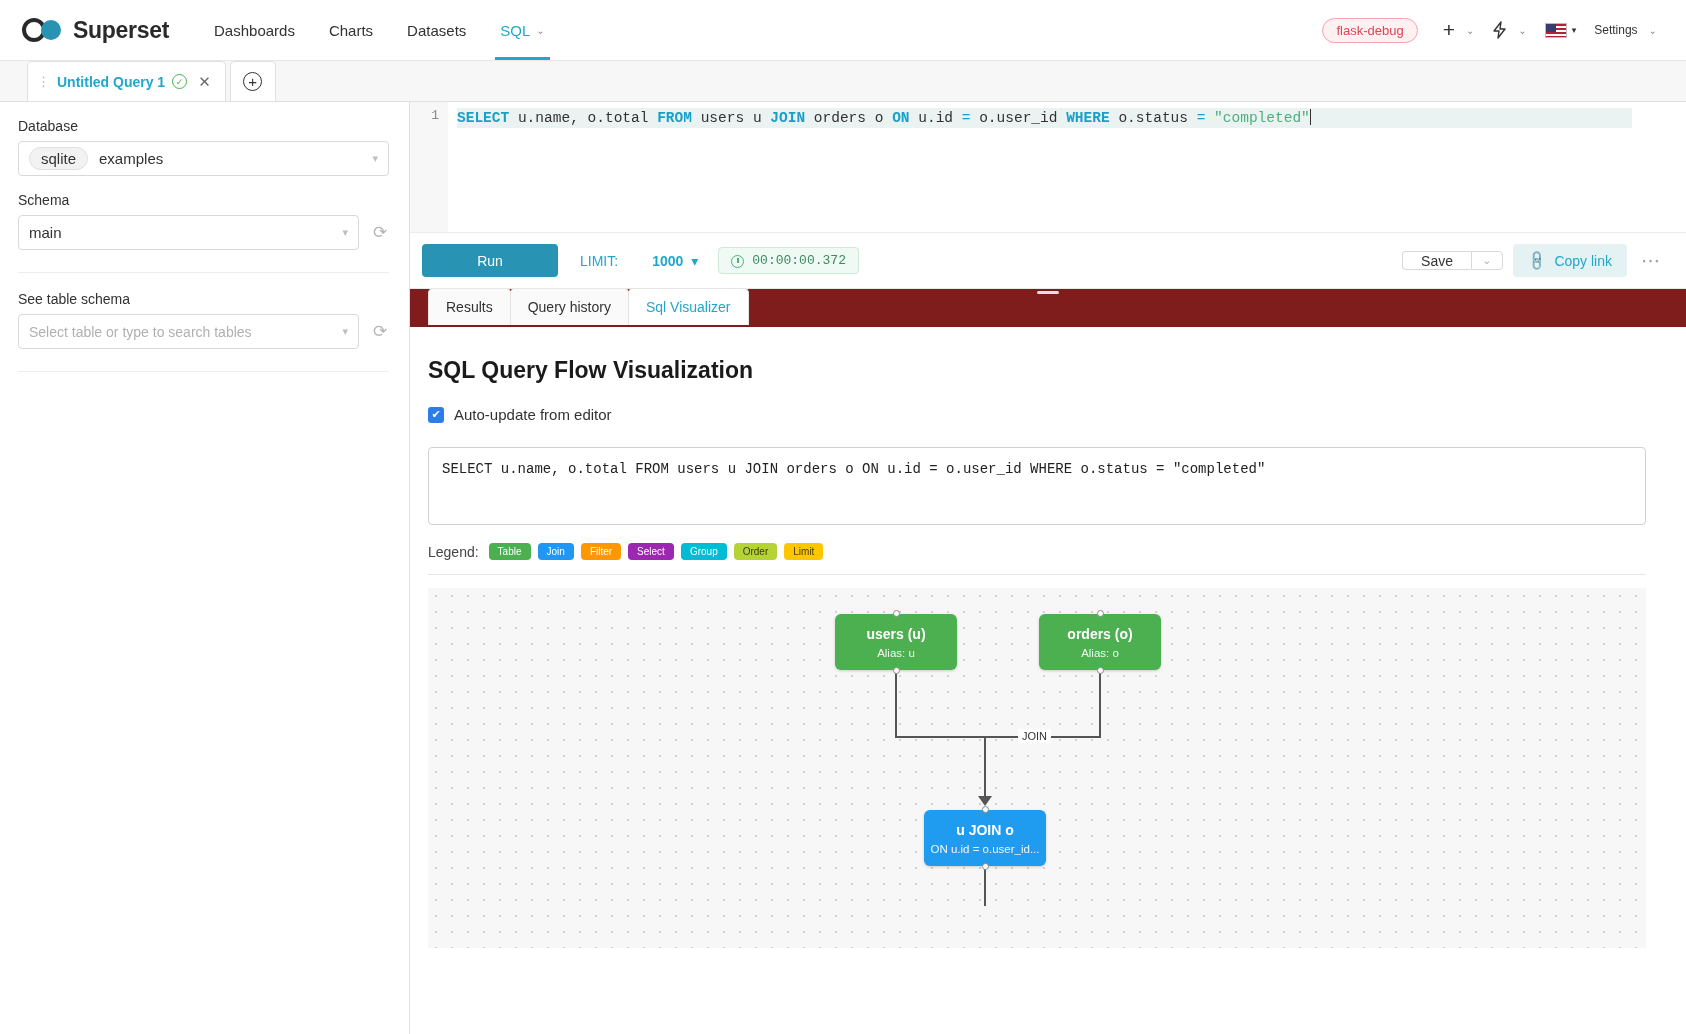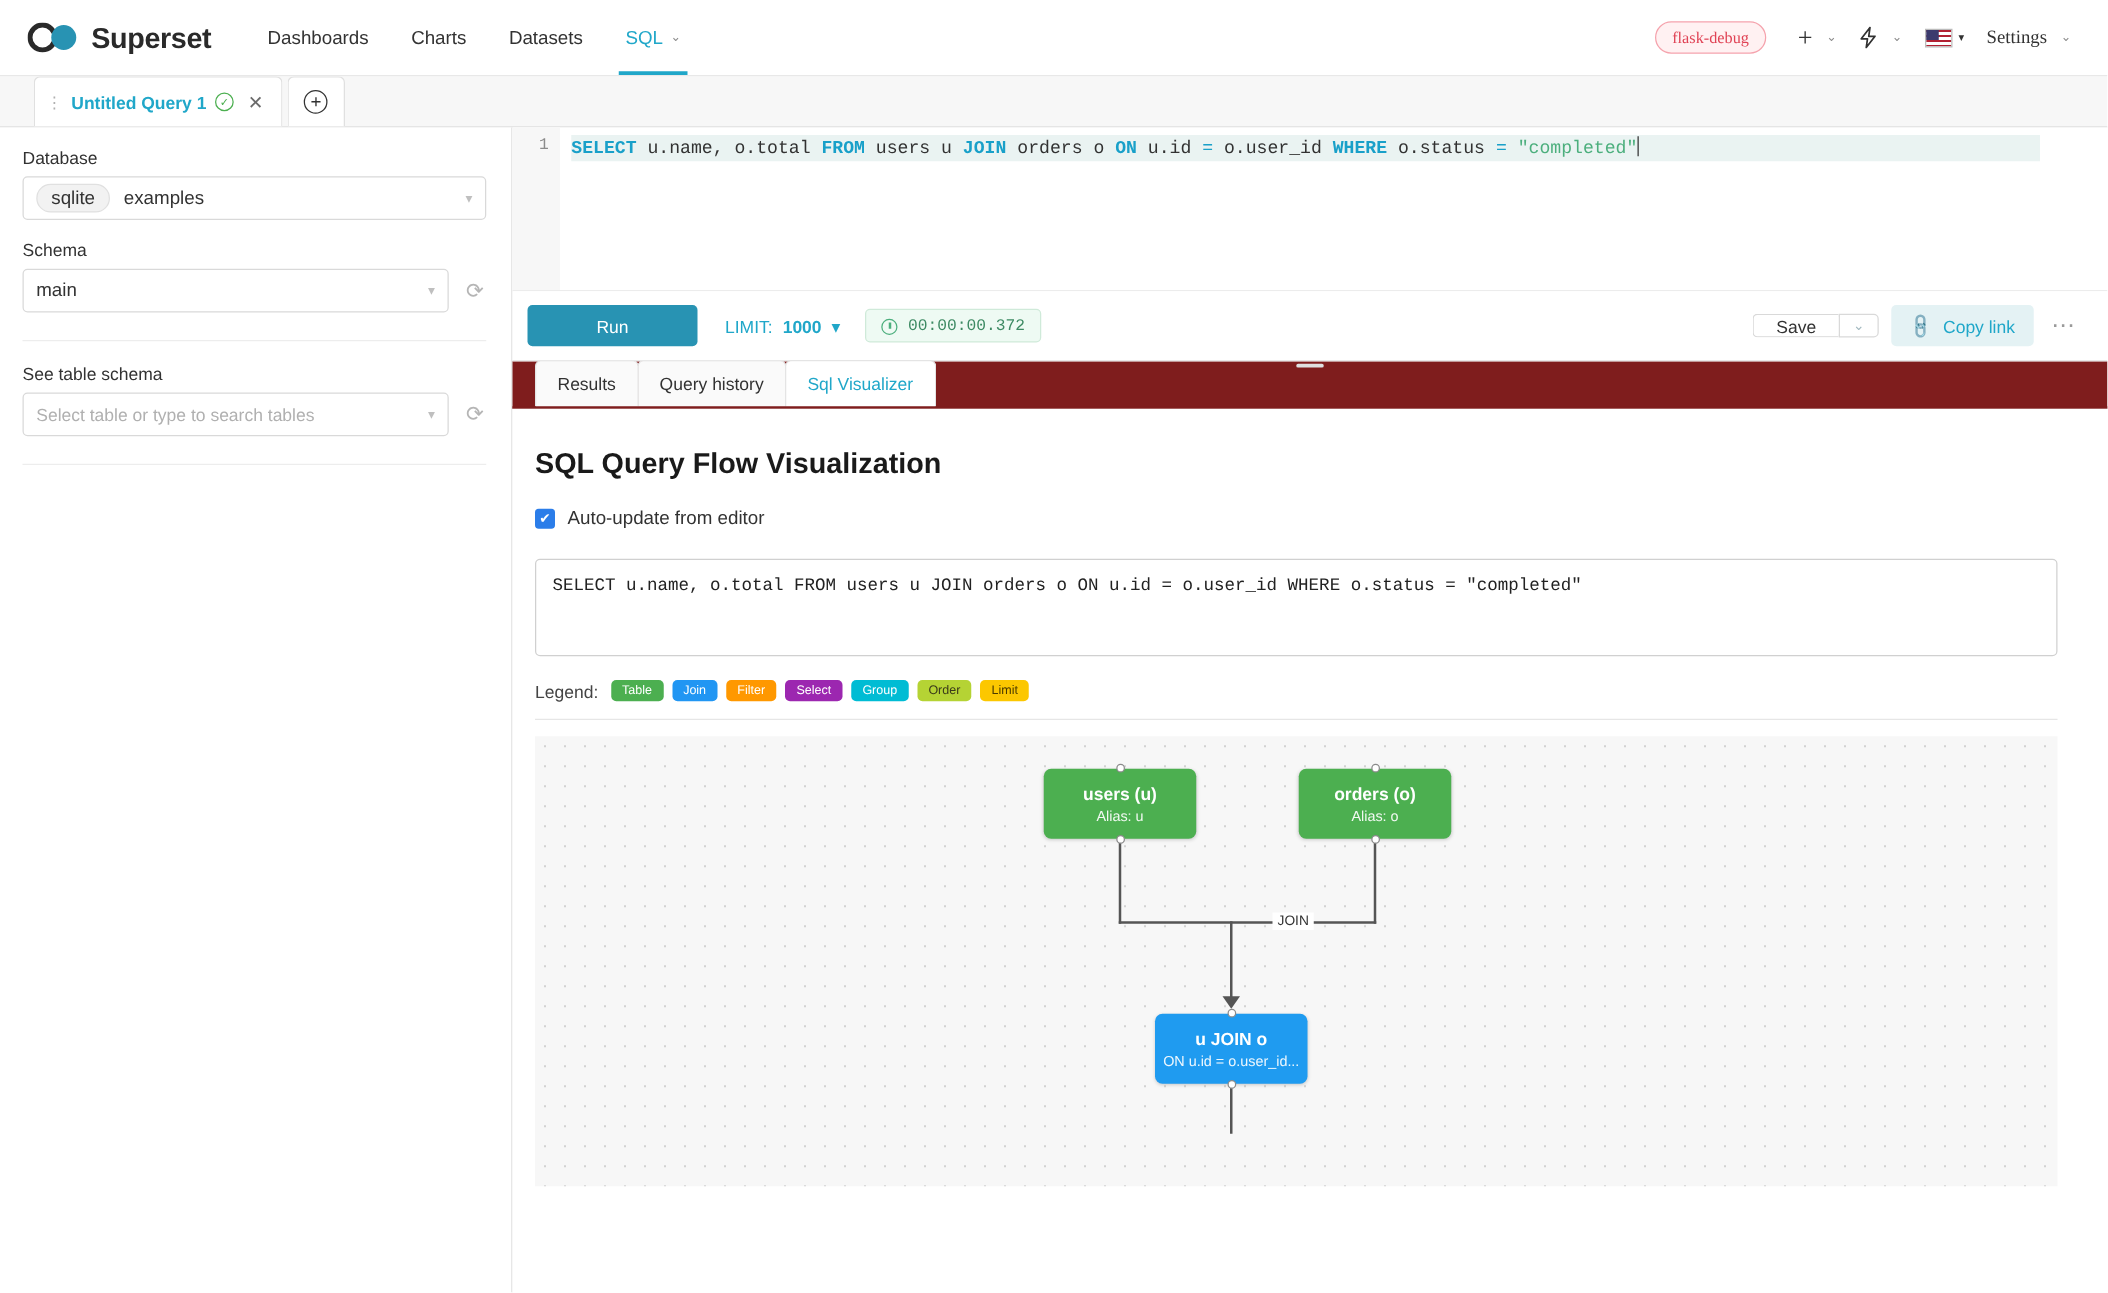--- a/index.html
+++ b/index.html
@@ -31,42 +31,42 @@
     position: relative;
   }
   .nav-link.active { color: #20a7c9; }
   .nav-link.active:after {
     content: ""; position: absolute; left: 12px; right: 12px; bottom: 0;
     height: 3px; background: #20a7c9;
   }
   .caret-sm { font-size: 10px; margin-left: 6px; color: #8c8c8c; }
   .nav-right {
     margin-left: auto; display: flex; align-items: center;
-    gap: 4px; padding-right: 22px; font-family: Liberation Serif, serif;
+    gap: 4px; padding-right: 22px;
   }
   .debug-badge {
     border: 1px solid #f5a3ad; color: #e04355; background: #fff1f2;
     border-radius: 13px; font-size: 13px; padding: 4px 13px; margin-right: 14px;
   }
   .icon-btn {
     display: flex; align-items: center; gap: 5px;
     padding: 6px 7px; cursor: pointer; color: #323232;
   }
   .plus-glyph { font-size: 21px; line-height: 16px; font-weight: 300; }
   .flag {
     width: 22px; height: 15px; display: inline-block;
     background:
       repeating-linear-gradient(#b22234 0 2px, #ffffff 2px 4px);
     border: 1px solid #bbb; position: relative;
   }
   .flag:before {
     content:""; position: absolute; left:0; top:0; width: 10px; height: 8px;
     background: #3c3b6e;
   }
-  .settings-txt { font-size: 15px; }
+  .settings-txt { font-size: 12px; }
   .tri-down { font-size: 9px; color: #323232; }
 
   
   .tabbar {
     height: 41px; display: flex; align-items: flex-end;
     background: #f7f7f7; border-bottom: 1px solid #e0e0e0;
     padding-left: 27px;
   }
   .qtab {
     height: 40px; background: #fff; border: 1px solid #e0e0e0;
@@ -157,21 +157,21 @@
   }
   .run-btn {
     width: 136px; height: 33px; background: #2893b3; color: #fff;
     border: none; border-radius: 4px; font-size: 14px; cursor: pointer;
     font-family: inherit;
   }
   .limit-box {
     display: flex; align-items: center; gap: 8px;
     margin-left: 22px; color: #20a7c9; font-size: 14px; cursor: pointer;
   }
-  .limit-box b { font-weight: bold; }
+  .limit-box b { font-weight: bold; margin-left: 26px; }
   .timer-badge {
     margin-left: 20px; display: flex; align-items: flex-end; gap: 8px;
     border: 1px solid #cfead9; background: #eefaf3; border-radius: 4px;
     padding: 5px 12px; font-family: "Liberation Mono", monospace;
     font-size: 13px; color: #3d8a63;
   }
   .clock {
     width: 13px; height: 13px; border: 1.4px solid #4caf7d; border-radius: 50%;
     position: relative;
   }

